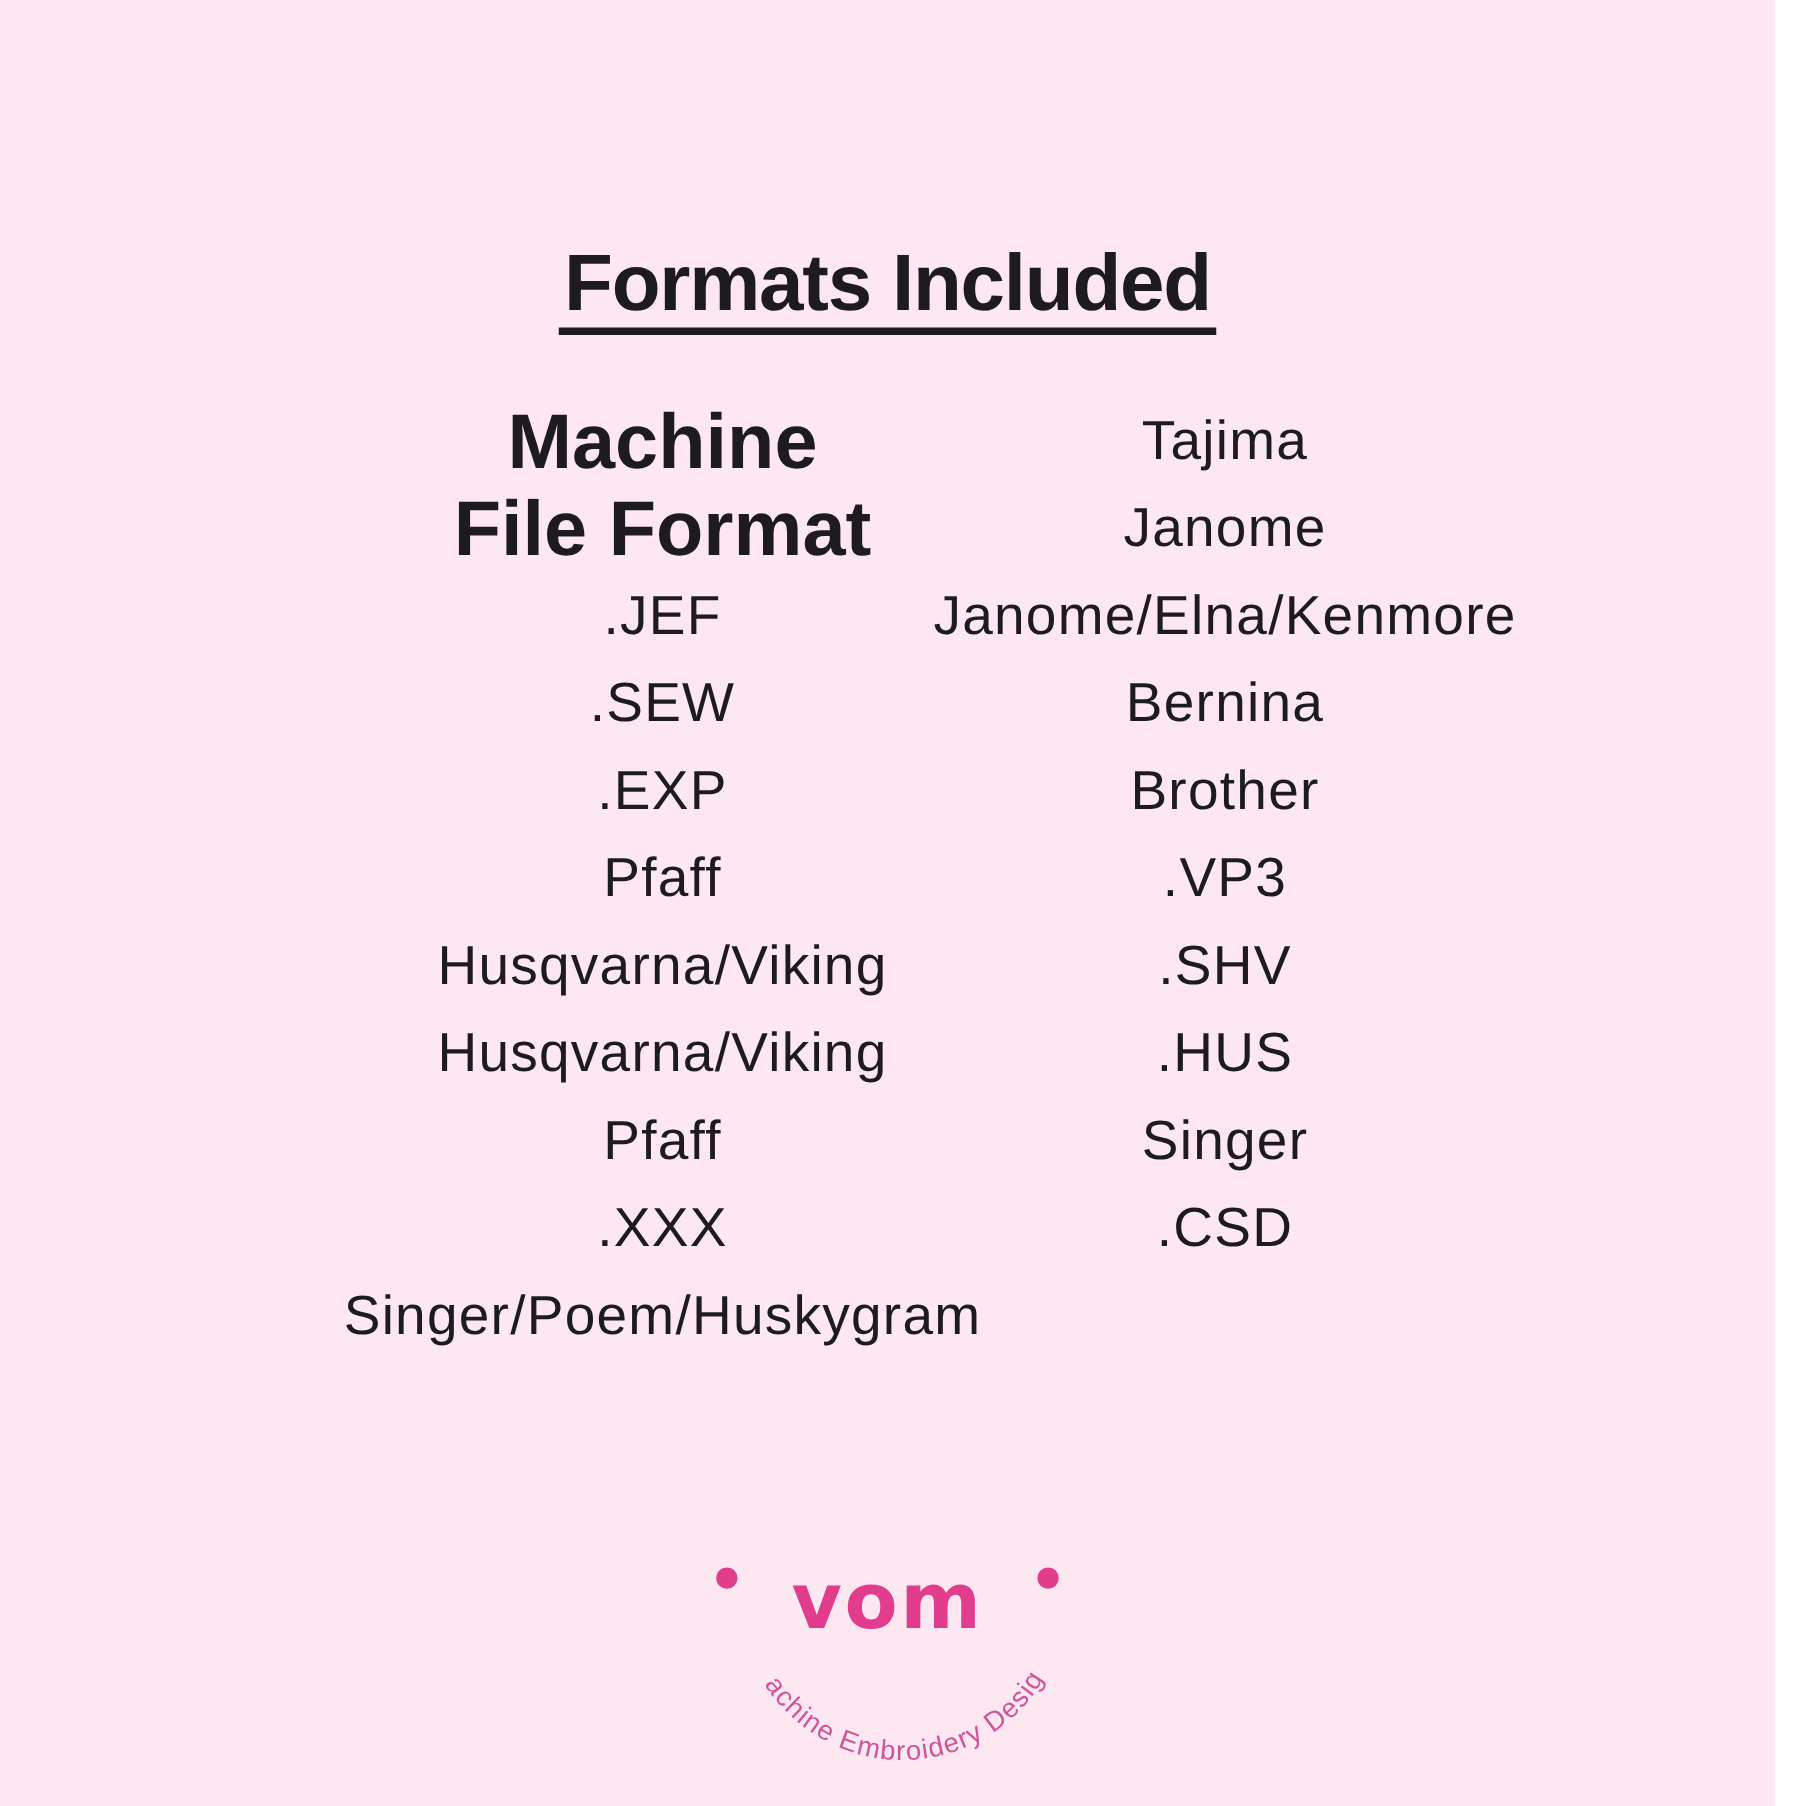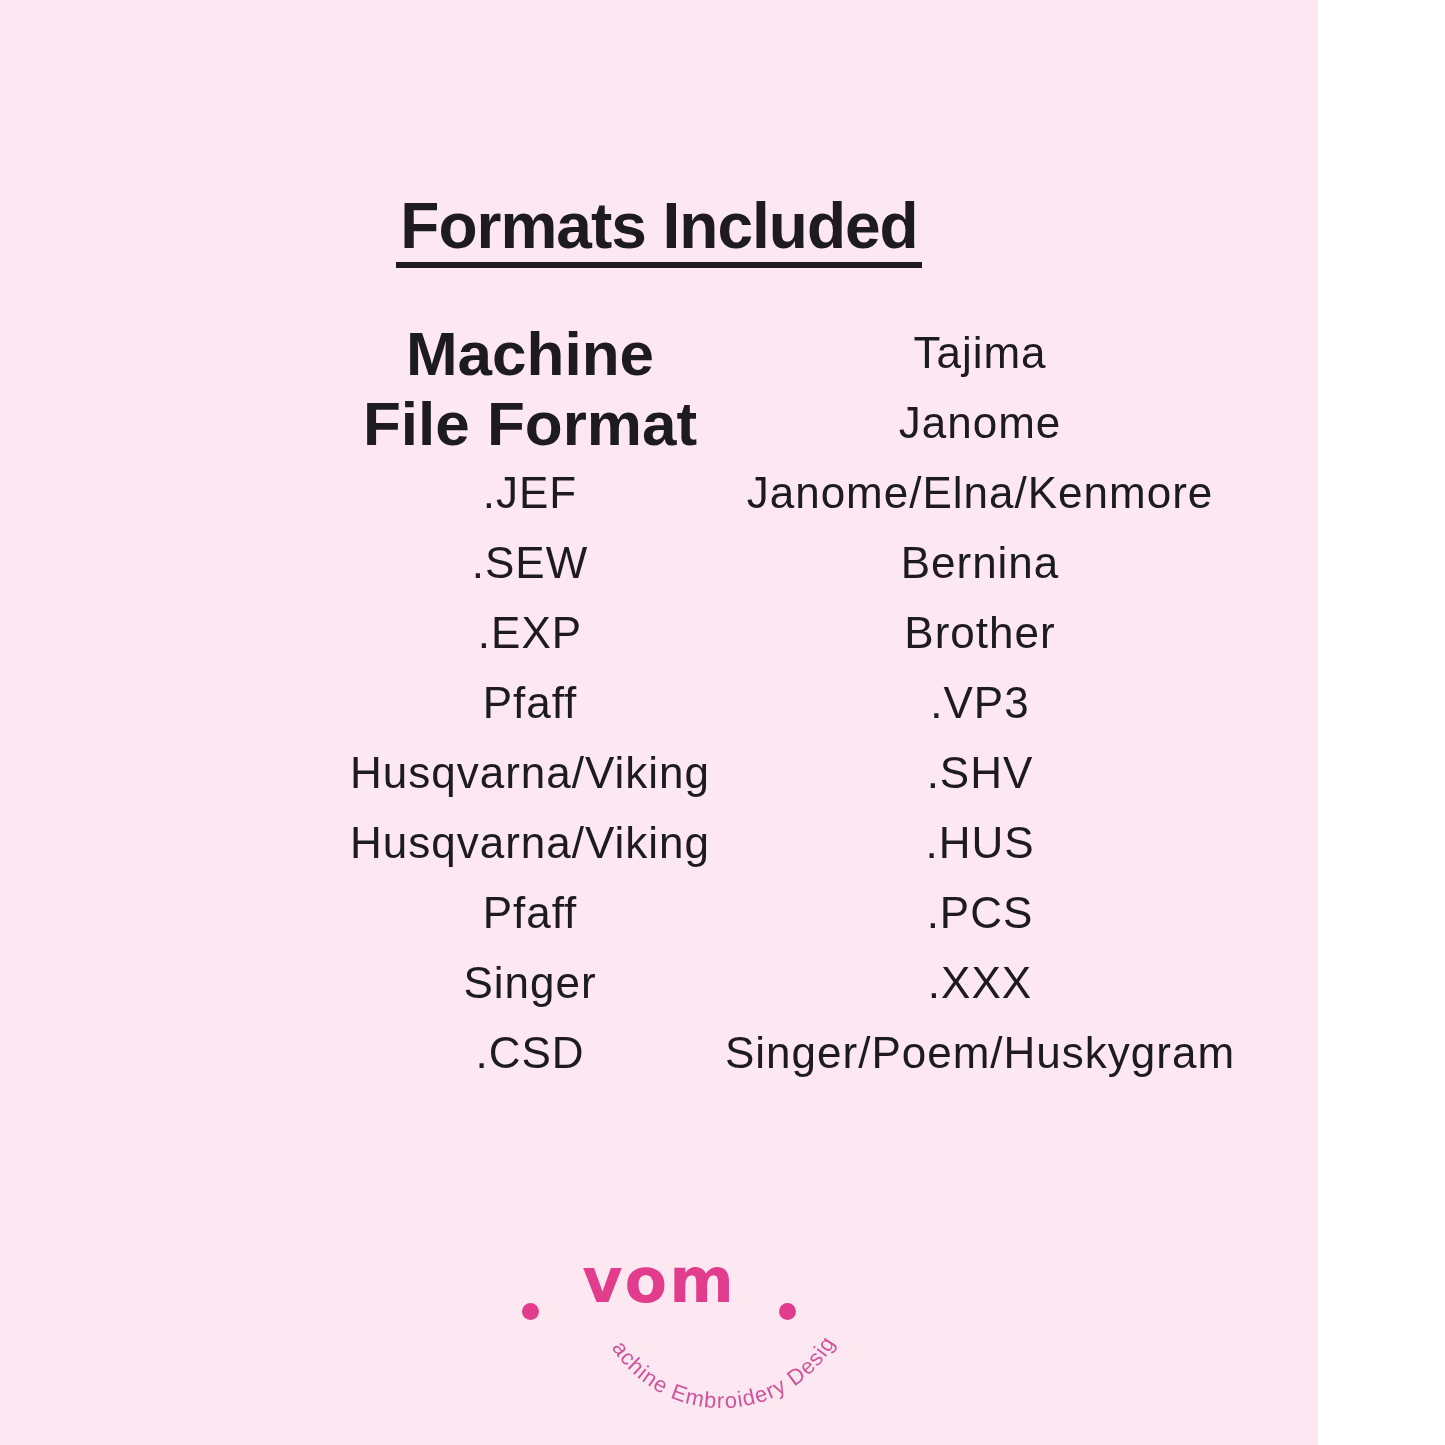--- a/index.html
+++ b/index.html
@@ -1,21 +1,21 @@
 <!DOCTYPE html>
 <html style="--bg: #fde8f2; --ink: #1d1b1e; --accent: #e23c8c; --accent-soft: #cf549b;"><head>
 <meta charset="utf-8">
 <style>
   html, body {
     margin: 0;
     padding: 0;
   }
   .canvas {
     position: relative;
-    width: 1318px;
+    width: 1420px;
     height: 1445px;
     background: var(--bg, #fde8f2);
     font-family: "Liberation Sans", sans-serif;
     color: var(--ink, #1d1b1e);
     overflow: hidden;
     text-decoration: underline;
   }
 
   
   .title-wrap {
@@ -60,21 +60,21 @@
   }
 
   
   .logo-row {
     position: absolute;
     top: 1248px;
     left: 0;
     width: 100%;
     display: flex;
     justify-content: center;
-    align-items: flex-end;
+    align-items: flex-start;
     gap: 43px;
   }
   .logo-dot {
     width: 17px;
     height: 17px;
     border-radius: 50%;
     background: var(--accent, #e23c8c);
     transform: translateY(6px);
   }
   .wordmark {
@@ -129,21 +129,20 @@
     <div class="cell">Pfaff</div>
     <div class="cell">.VP3</div>
 
     <div class="cell">Husqvarna/Viking</div>
     <div class="cell">.SHV</div>
 
     <div class="cell">Husqvarna/Viking</div>
     <div class="cell">.HUS</div>
 
     <div class="cell">Pfaff</div>
-    <div class="cell">.PCS</div>
 
     <div class="cell">Singer</div>
     <div class="cell">.XXX</div>
 
     <div class="cell">.CSD</div>
     <div class="cell">Singer/Poem/Huskygram</div>
   </div>
 
   <div class="logo-row">
     <span class="logo-dot"></span>

